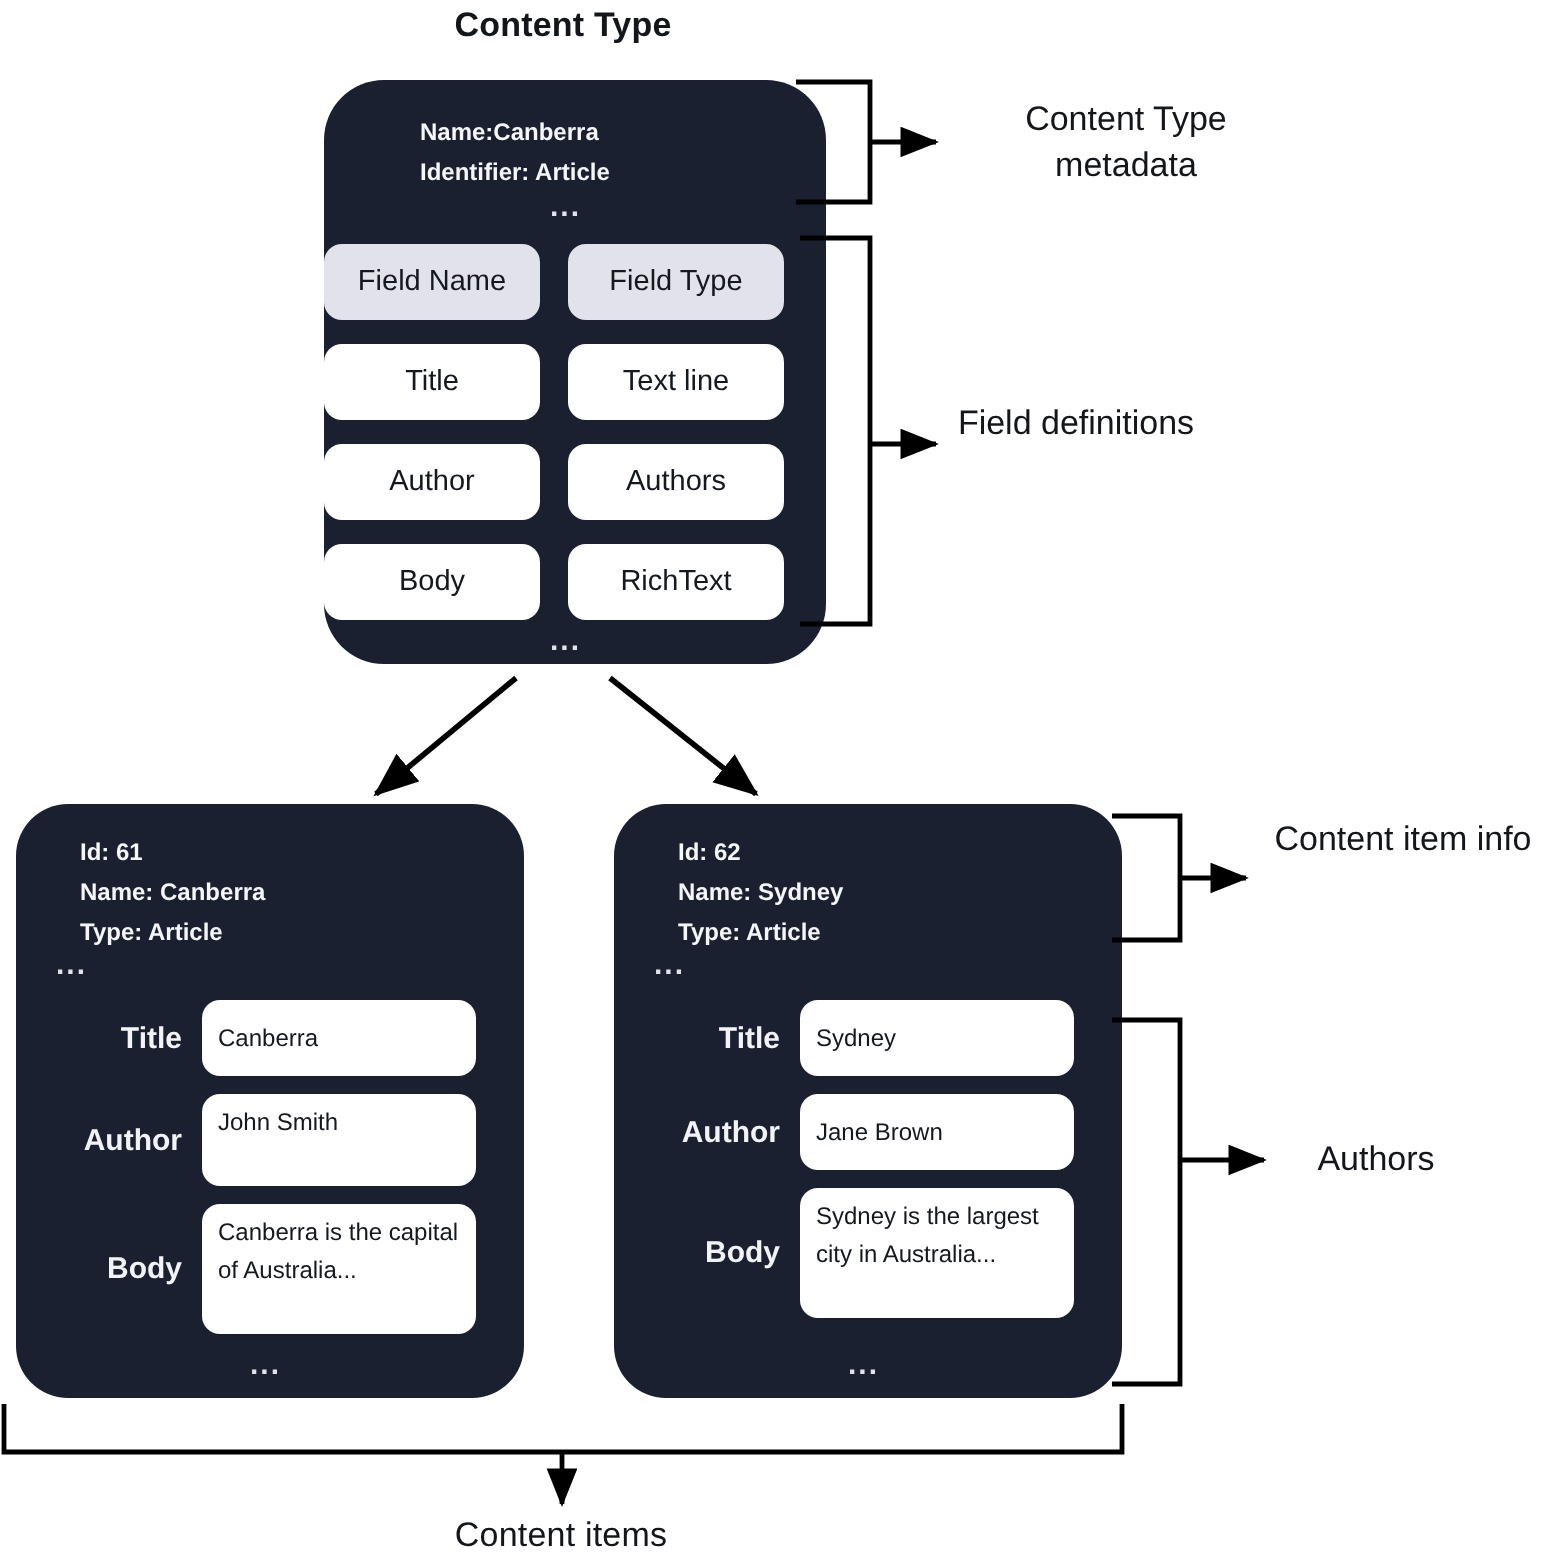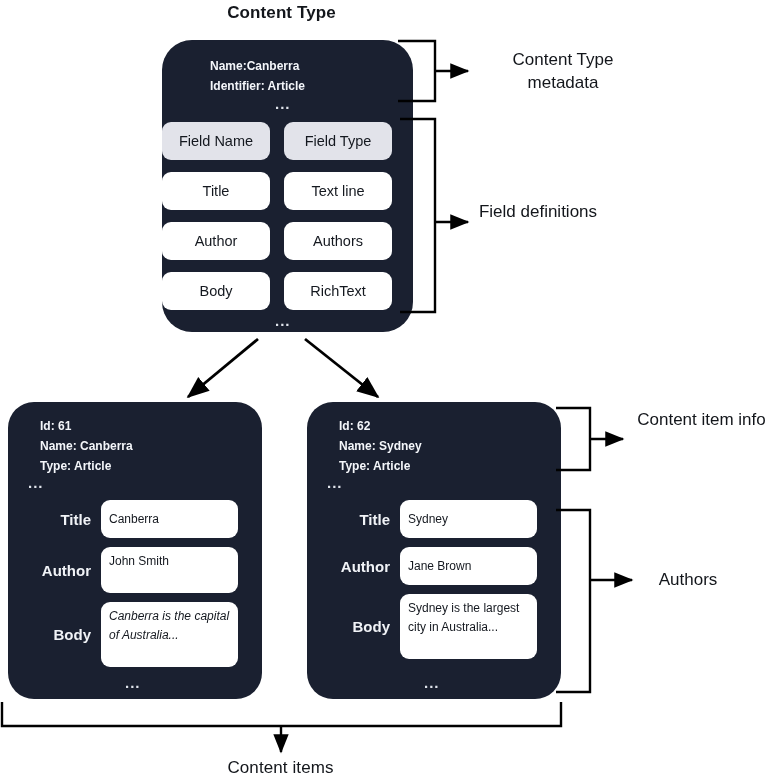--- a/index.html
+++ b/index.html
@@ -162,21 +162,21 @@
       <div class="ifrow">
         <div class="iflabel">Title</div>
         <div class="ifvalue">Canberra</div>
       </div>
       <div class="ifrow">
         <div class="iflabel">Author</div>
         <div class="ifvalue multi" style="height:46px;">John Smith</div>
       </div>
       <div class="ifrow">
         <div class="iflabel">Body</div>
-        <div class="ifvalue multi" style="height:65px;font-style:italic;">Canberra is the capital of Australia...</div>
+        <div class="ifvalue multi" style="height:65px;">Canberra is the capital of Australia...</div>
       </div>
     </div>
 
     <div class="ellipsis item-ellipsis-bottom">...</div>
   </div>
 
   <div class="card" id="card-item-sydney">
     <div class="meta item-meta">Id: 62
 Name: Sydney
 Type: Article</div>

